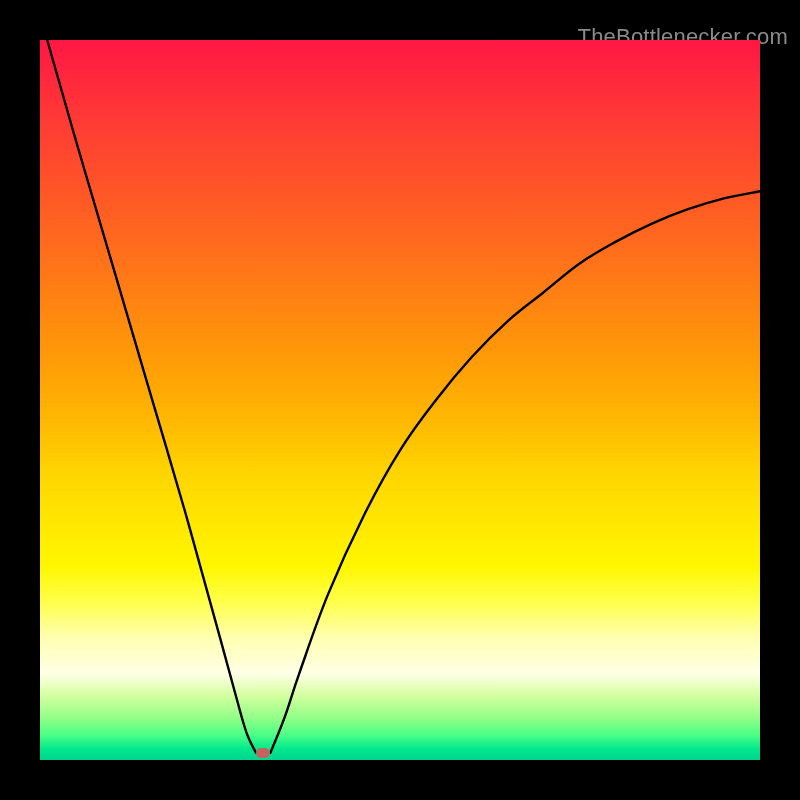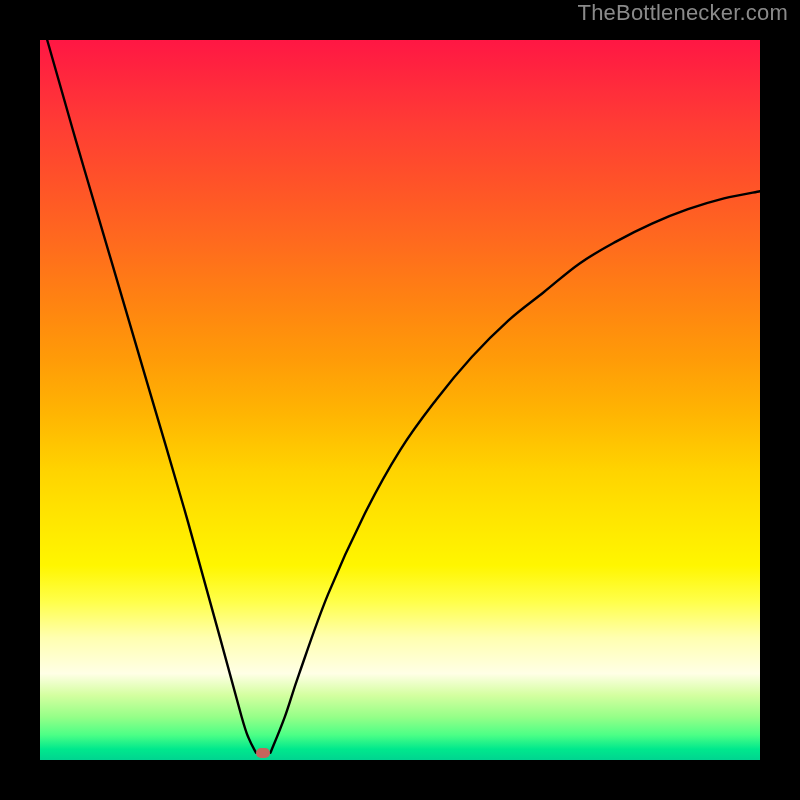--- a/index.html
+++ b/index.html
@@ -43,21 +43,21 @@
       #ffffe6 88%,
       #d4ffa0 91%,
       #96ff88 94%,
       #4dff86 96.5%,
       #00e88d 98.5%,
       #00d490 100%
     );
   }
   .watermark {
     position: absolute;
-    top: 0;
+    top: 24px;
     right: 12px;
     color: #8a8a8a;
     font-size: 22px;
     letter-spacing: 0.2px;
     user-select: none;
   }
   svg.curve {
     position: absolute;
     top: 0;
     left: 0;

